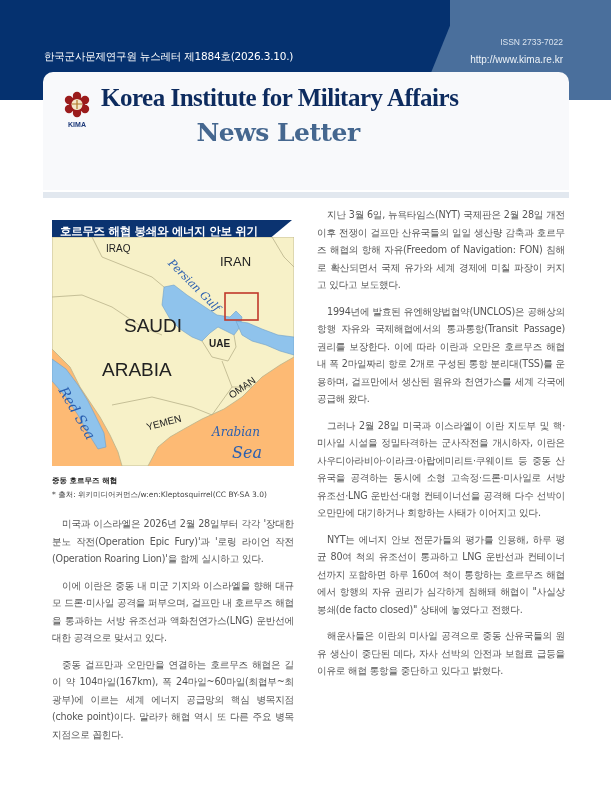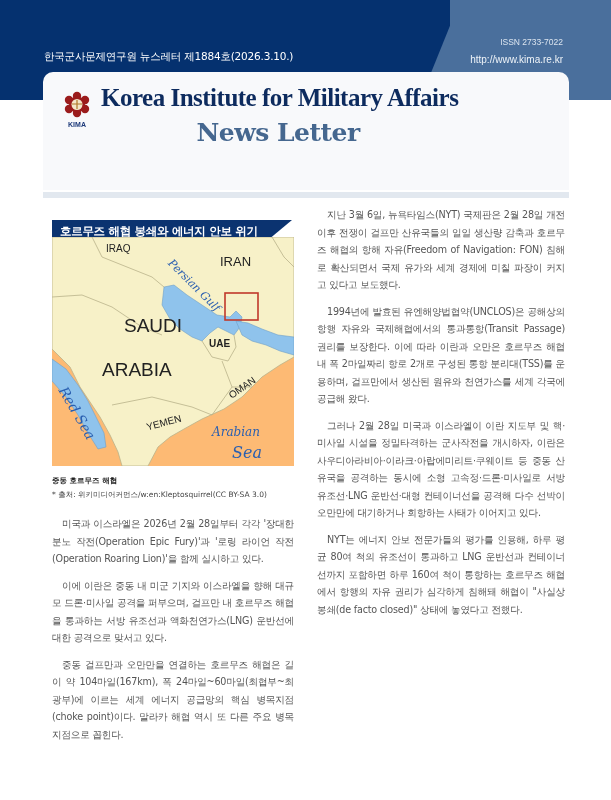--- a/index.html
+++ b/index.html
@@ -113,13 +113,14 @@
   <p>미국과 이스라엘은 2026년 2월 28일부터 각각 '장대한 분노 작전(Operation Epic Fury)'과 '로링 라이언 작전(Operation Roaring Lion)'을 함께 실시하고 있다.</p>
   <p>이에 이란은 중동 내 미군 기지와 이스라엘을 향해 대규모 드론·미사일 공격을 퍼부으며, 걸프만 내 호르무즈 해협을 통과하는 서방 유조선과 액화천연가스(LNG) 운반선에 대한 공격으로 맞서고 있다.</p>
   <p>중동 걸프만과 오만만을 연결하는 호르무즈 해협은 길이 약 104마일(167km), 폭 24마일~60마일(최협부~최광부)에 이르는 세계 에너지 공급망의 핵심 병목지점(choke point)이다. 말라카 해협 역시 또 다른 주요 병목지점으로 꼽힌다.</p>
 </div>
 
 <div class="col col-right">
   <p>지난 3월 6일, 뉴욕타임스(NYT) 국제판은 2월 28일 개전 이후 전쟁이 걸프만 산유국들의 일일 생산량 감축과 호르무즈 해협의 항해 자유(Freedom of Navigation: FON) 침해로 확산되면서 국제 유가와 세계 경제에 미칠 파장이 커지고 있다고 보도했다.</p>
   <p>1994년에 발효된 유엔해양법협약(UNCLOS)은 공해상의 항행 자유와 국제해협에서의 통과통항(Transit Passage) 권리를 보장한다. 이에 따라 이란과 오만은 호르무즈 해협 내 폭 2마일짜리 항로 2개로 구성된 통항 분리대(TSS)를 운용하며, 걸프만에서 생산된 원유와 천연가스를 세계 각국에 공급해 왔다.</p>
   <p>그러나 2월 28일 미국과 이스라엘이 이란 지도부 및 핵·미사일 시설을 정밀타격하는 군사작전을 개시하자, 이란은 사우디아라비아·이라크·아랍에미리트·쿠웨이트 등 중동 산유국을 공격하는 동시에 소형 고속정·드론·미사일로 서방 유조선·LNG 운반선·대형 컨테이너선을 공격해 다수 선박이 오만만에 대기하거나 회항하는 사태가 이어지고 있다.</p>
   <p>NYT는 에너지 안보 전문가들의 평가를 인용해, 하루 평균 80여 척의 유조선이 통과하고 LNG 운반선과 컨테이너선까지 포함하면 하루 160여 척이 통항하는 호르무즈 해협에서 항행의 자유 권리가 심각하게 침해돼 해협이 "사실상 봉쇄(de facto closed)" 상태에 놓였다고 전했다.</p>
+  <p>해운사들은 이란의 미사일 공격으로 중동 산유국들의 원유 생산이 중단된 데다, 자사 선박의 안전과 보험료 급등을 이유로 해협 통항을 중단하고 있다고 밝혔다.</p>
 </div>
 
 </body></html>

